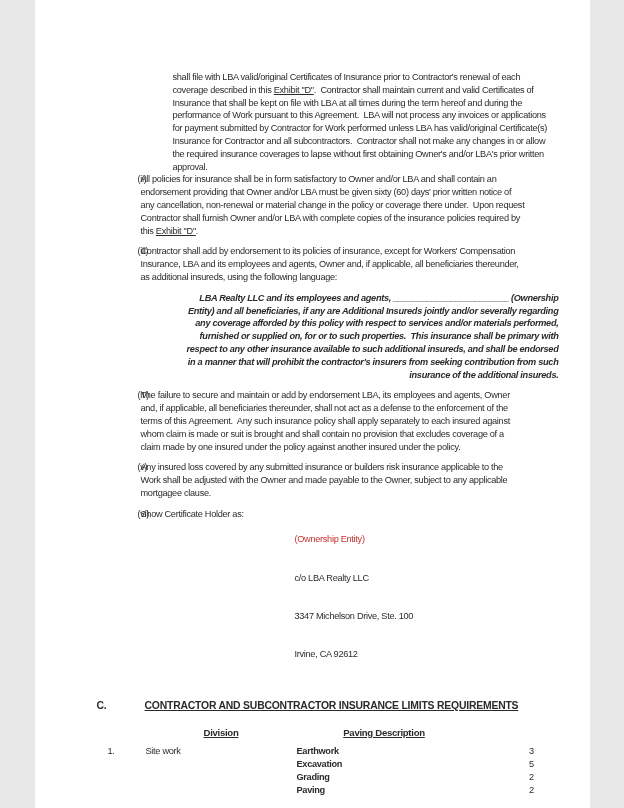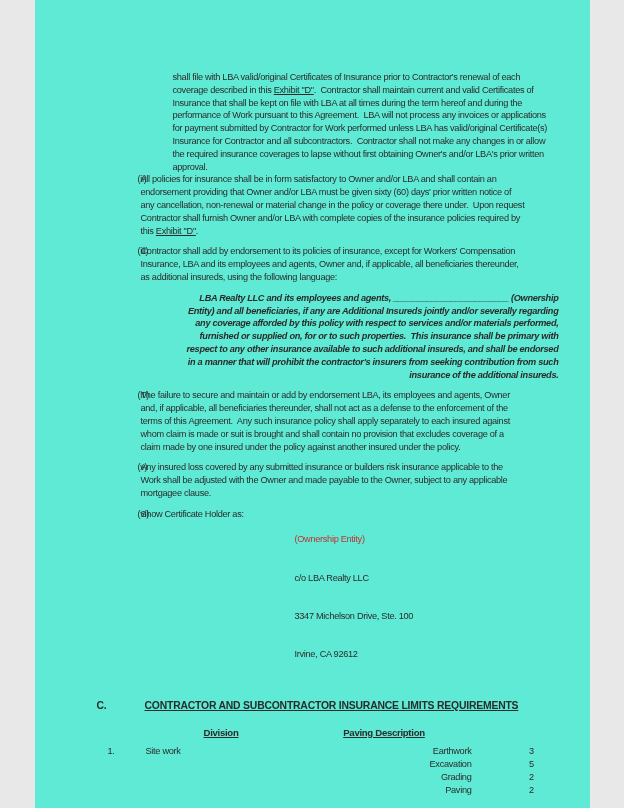--- a/index.html
+++ b/index.html
@@ -1,21 +1,21 @@
 <!DOCTYPE html>
 <html><head>
 <meta charset="utf-8">
 <style>
   html, body { margin: 0; padding: 0; background: #e8e8e8; }
   .page {
     position: relative;
     width: 555px;
     height: 808px;
     margin: 0 auto;
-    background: #5eead4;
+    background: #ffffff;
     box-sizing: border-box;
     padding-top: 71px;
     overflow: hidden;
     font-family: "Liberation Sans", "DejaVu Sans", sans-serif;
     font-size: 9.2px;
     letter-spacing: -0.3px;
     line-height: 12.8px;
     color: #2b2b2b;
   }
   .para, .item, .quote { margin: 0 0 8px 0; }
@@ -43,21 +43,21 @@
     letter-spacing: -0.2px;
   }
   .section-heading .sec-letter { display: inline-block; width: 48px; }
   .limits-table { margin-left: 73px; }
   .t-head, .t-row {
     display: grid;
     grid-template-columns: 38px 151px 175px 120px;
   }
   .t-head { align-items: end; margin-bottom: 6px; }
   .th { font-weight: 700; font-size: 9.6px; text-align: center; }
-  .t-row .c3 { text-align: right; }
+  .t-row .c3 { text-align: left; font-weight: bold; }
   .t-row .c4 { text-align: center; }
   .c2.th, .c3.th { padding-bottom: 0; }
 </style>
 </head>
 <body>
 
 <div class="page">
 
   <div class="intro"><span>shall file with LBA valid/original Certificates of Insurance prior to Contractor's renewal of each coverage described in this </span><span class="u">Exhibit "D"</span><span>.  Contractor shall maintain current and valid Certificates of Insurance that shall be kept on file with LBA at all times during the term hereof and during the performance of Work pursuant to this Agreement.  LBA will not process any invoices or applications for payment submitted by Contractor for Work performed unless LBA has valid/original Certificate(s) Insurance for Contractor and all subcontractors.  Contractor shall not make any changes in or allow the required insurance coverages to lapse without first obtaining Owner's and/or LBA's prior written approval.</span></div>
 

